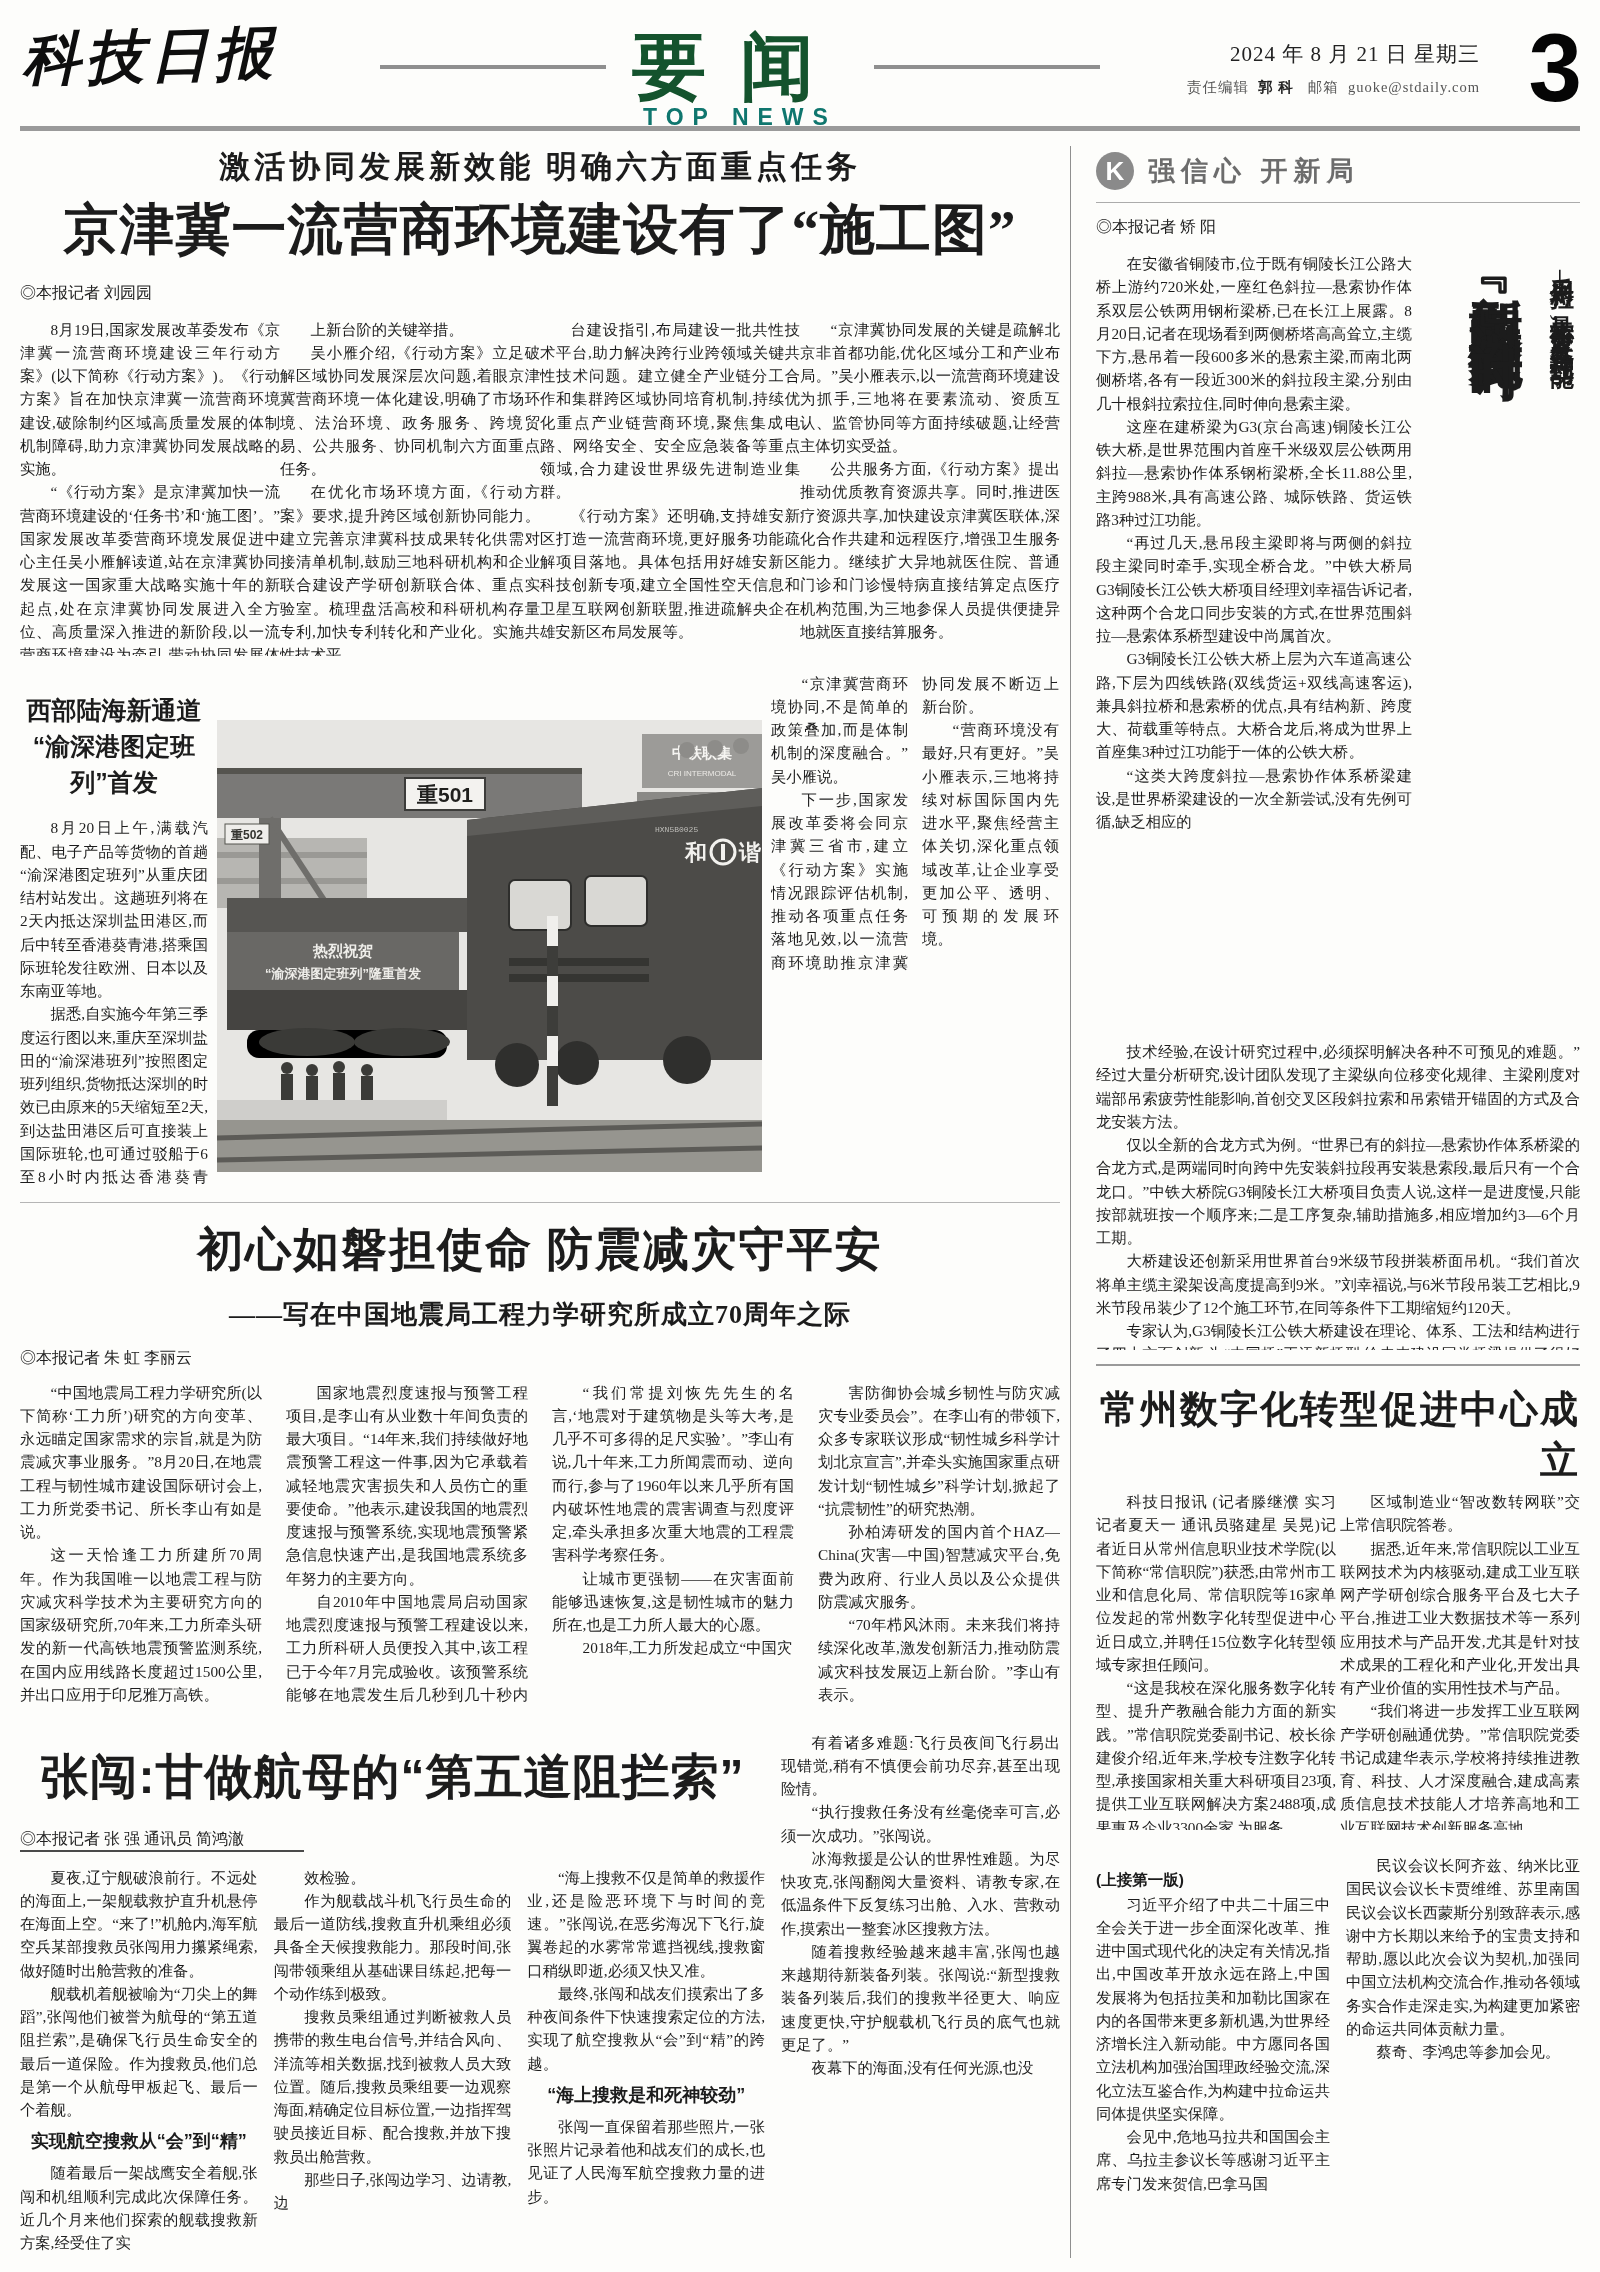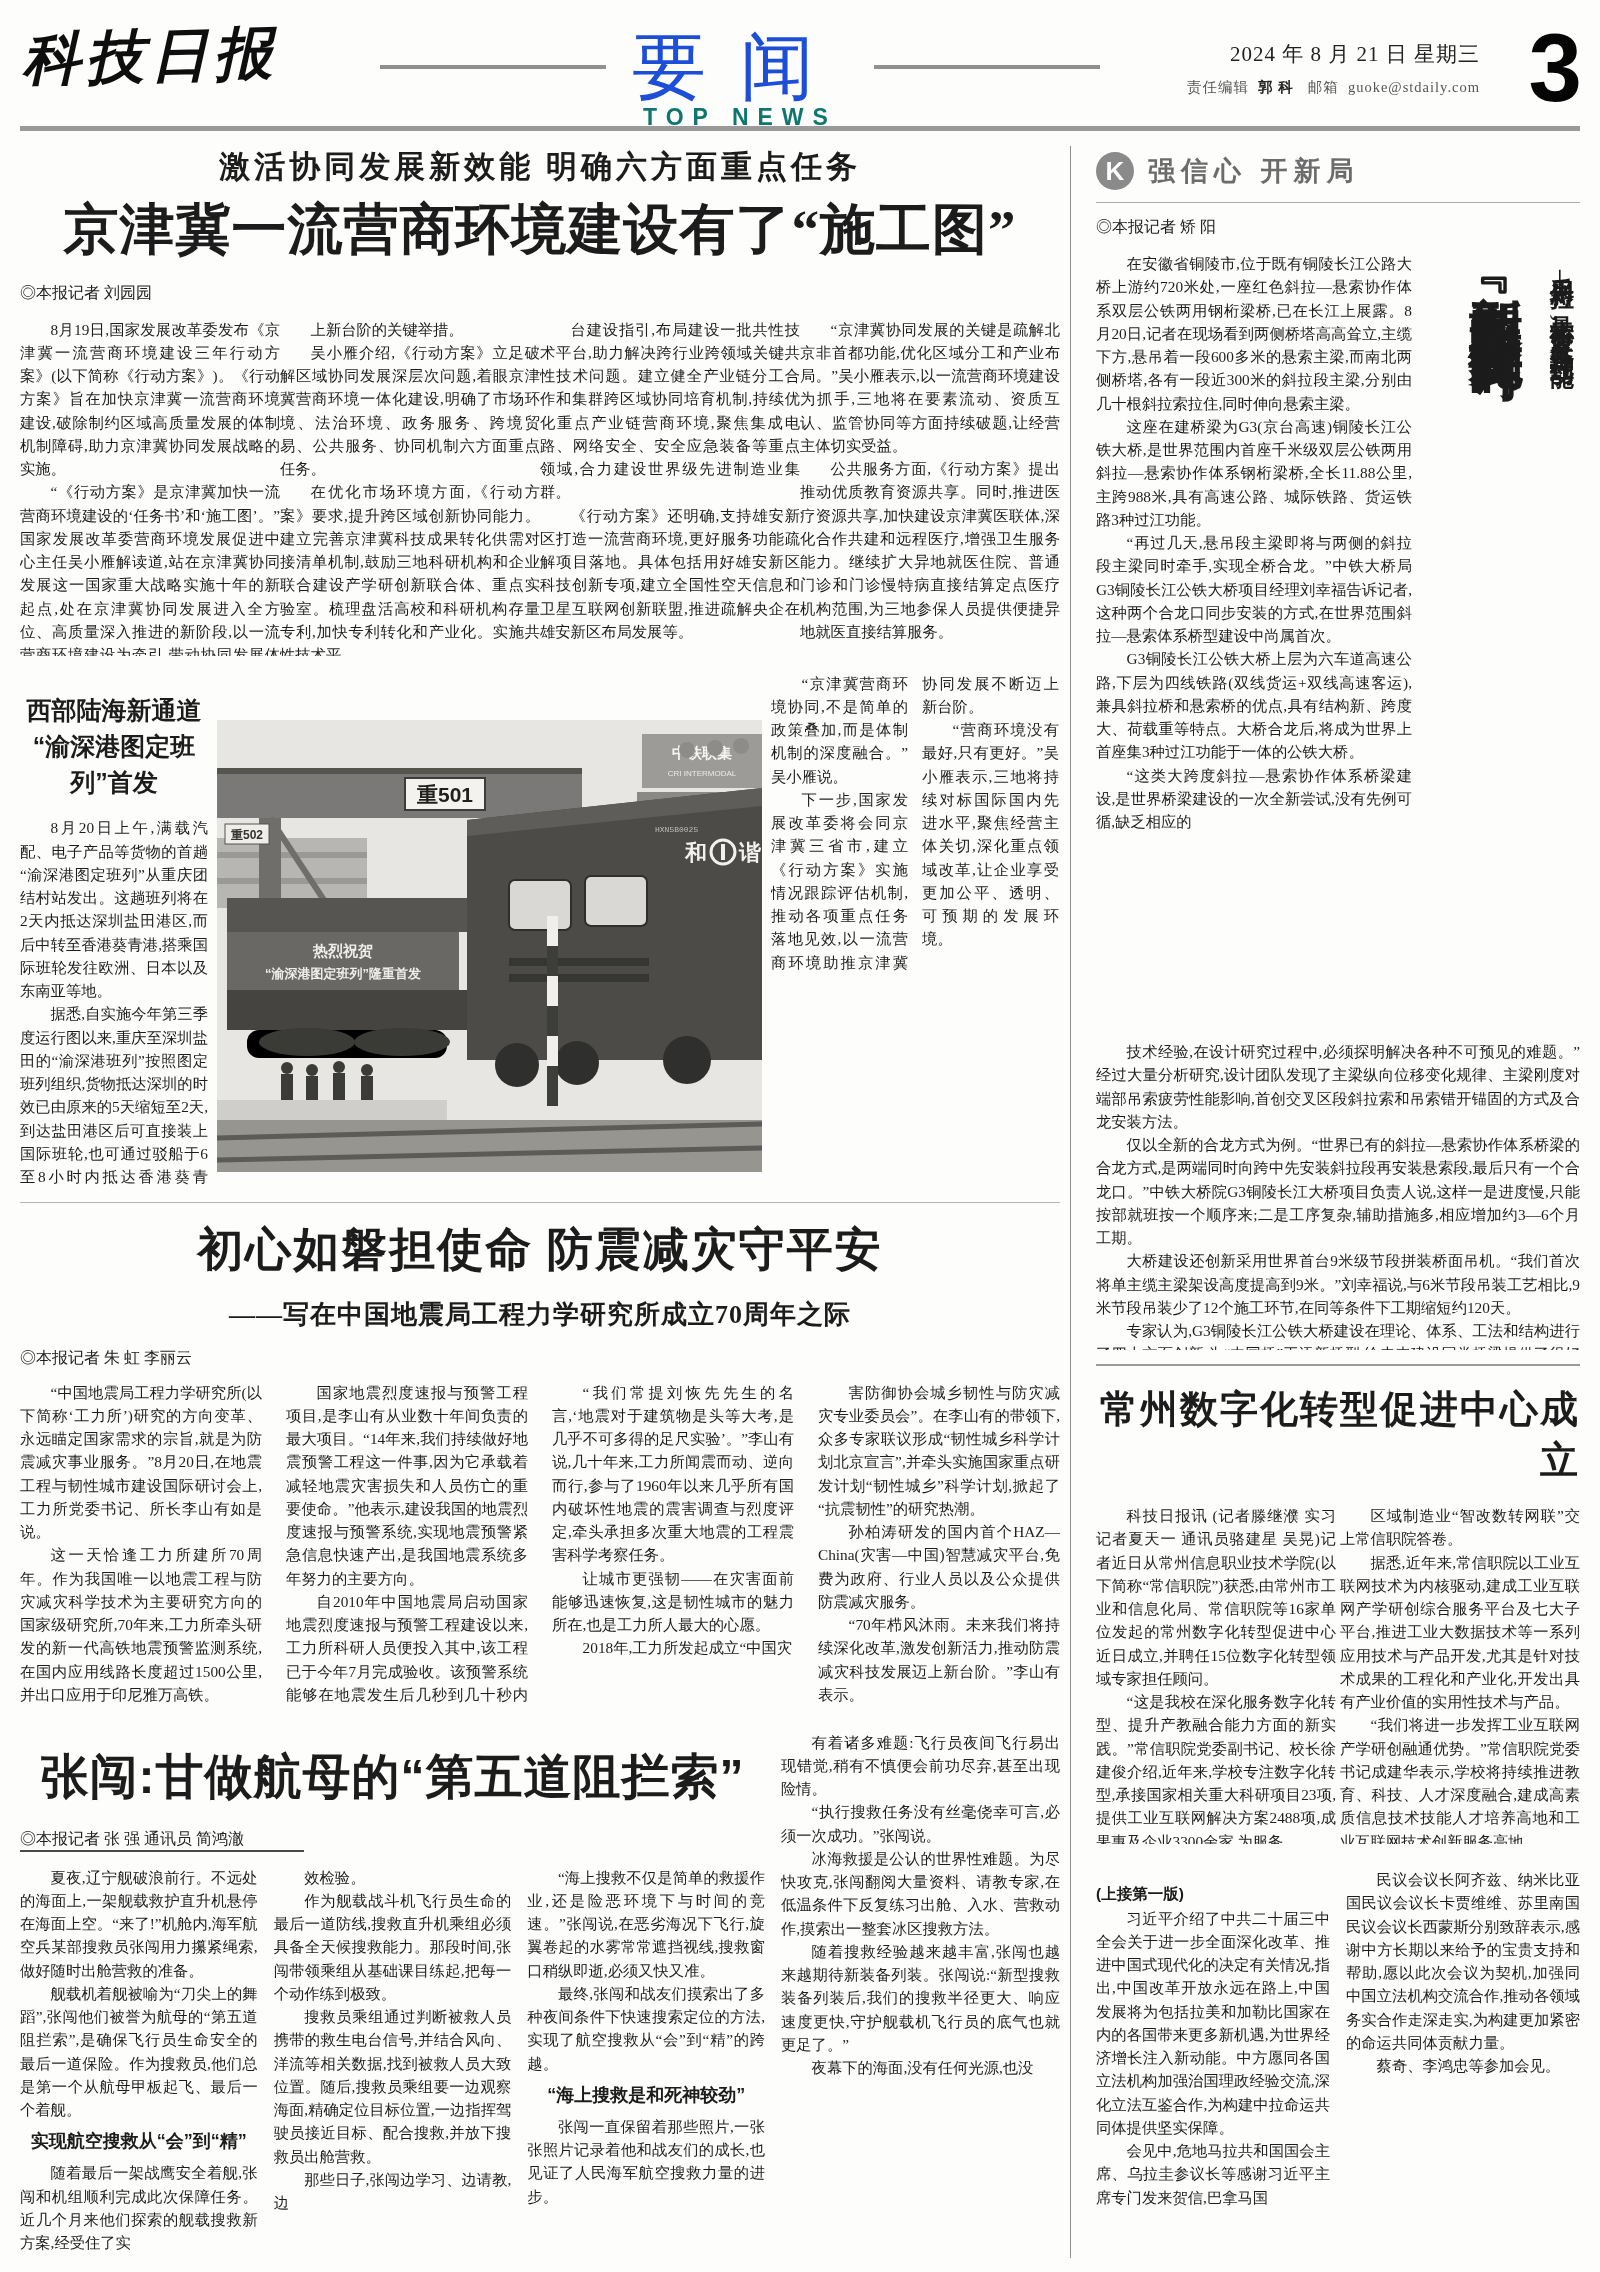--- a/index.html
+++ b/index.html
@@ -3,21 +3,21 @@
 <meta charset="utf-8">
 <style>
   html,body{margin:0;padding:0;background:#e9e9e7;}
   .page{position:relative;width:1600px;height:2272px;background:#fdfdfb;margin:0 auto;overflow:hidden;
         font-family:"Liberation Serif",serif;color:#1c1c1c;}
   
   .masthead{position:absolute;left:22px;top:18px;font-size:58px;font-weight:900;font-style:italic;
             letter-spacing:6px;color:#0e0e0e;transform:rotate(-1.5deg);font-family:"Liberation Serif",serif;}
   .section-head{position:absolute;left:380px;top:30px;width:720px;display:flex;align-items:center;gap:26px;}
   .section-head .rule{flex:1;height:4px;background:#8f8f8f;}
-  .sec-cn{font-size:74px;font-weight:400;color:#1d4ed8;letter-spacing:34px;font-family:"Liberation Sans",sans-serif;line-height:1;}
+  .sec-cn{font-size:74px;font-weight:700;color:#14532d;letter-spacing:34px;font-family:"Liberation Sans",sans-serif;line-height:1;}
   .sec-en{position:absolute;left:380px;top:104px;width:720px;text-align:center;font-size:23px;font-weight:bold;
           letter-spacing:9px;color:#0f766e;font-family:"Liberation Sans",sans-serif;}
   .dateblock{position:absolute;right:120px;top:40px;text-align:right;}
   .dateline{font-size:21px;color:#222;letter-spacing:1px;}
   .editline{font-size:14.5px;color:#555;margin-top:10px;letter-spacing:1px;}
   .editline b{color:#222;margin-top:48px;}
   .pagenum{position:absolute;right:18px;top:22px;font-size:96px;line-height:0.95;font-weight:900;
            font-family:"Liberation Sans",sans-serif;color:#050505;}
   .head-rule{position:absolute;left:20px;top:126px;width:1560px;height:5px;background:#9a9a9a;}
   .v-divider{position:absolute;left:1070px;top:146px;width:1px;height:2112px;background:#8f8f8f;}
@@ -63,21 +63,21 @@
   .bridge-byline{margin-top:14px;}
   .bridge-flex{display:flex;gap:8px;margin-top:14px;height:778px;}
   .bridge-narrow{width:316px;overflow:hidden;}
   .v-headline{width:104px;writing-mode:vertical-rl;font-size:54px;font-weight:900;line-height:1.05;
               letter-spacing:4px;text-align:start;font-family:"Liberation Serif",serif;}
   .v-subtitle{width:46px;writing-mode:vertical-rl;font-size:24px;font-weight:bold;letter-spacing:3px;padding-top:6px;}
   .bridge-wide{margin-top:10px;height:310px;overflow:hidden;}
   .rule-right1{background:#9a9a9a;height:2px;margin-top:14px;}
   .cz-headline{font-family:"Liberation Sans",sans-serif;font-weight:900;font-size:38px;text-align:right;
                margin-top:18px;letter-spacing:2px;}
-  .cz-cols{display:flex;gap:4px;margin-top:18px;height:340px;}
+  .cz-cols{display:flex;gap:4px;margin-top:4px;height:340px;}
   .cont-sec{display:flex;gap:16px;margin-top:24px;height:452px;}
   .cont-label{font-weight:900;text-indent:0 !important;font-family:"Liberation Sans",sans-serif;font-size:15.5px;margin-bottom:2px;}
 </style>
 </head>
 <body>
 
 <div class="page">
 
   <div class="masthead">科技日报</div>
 

